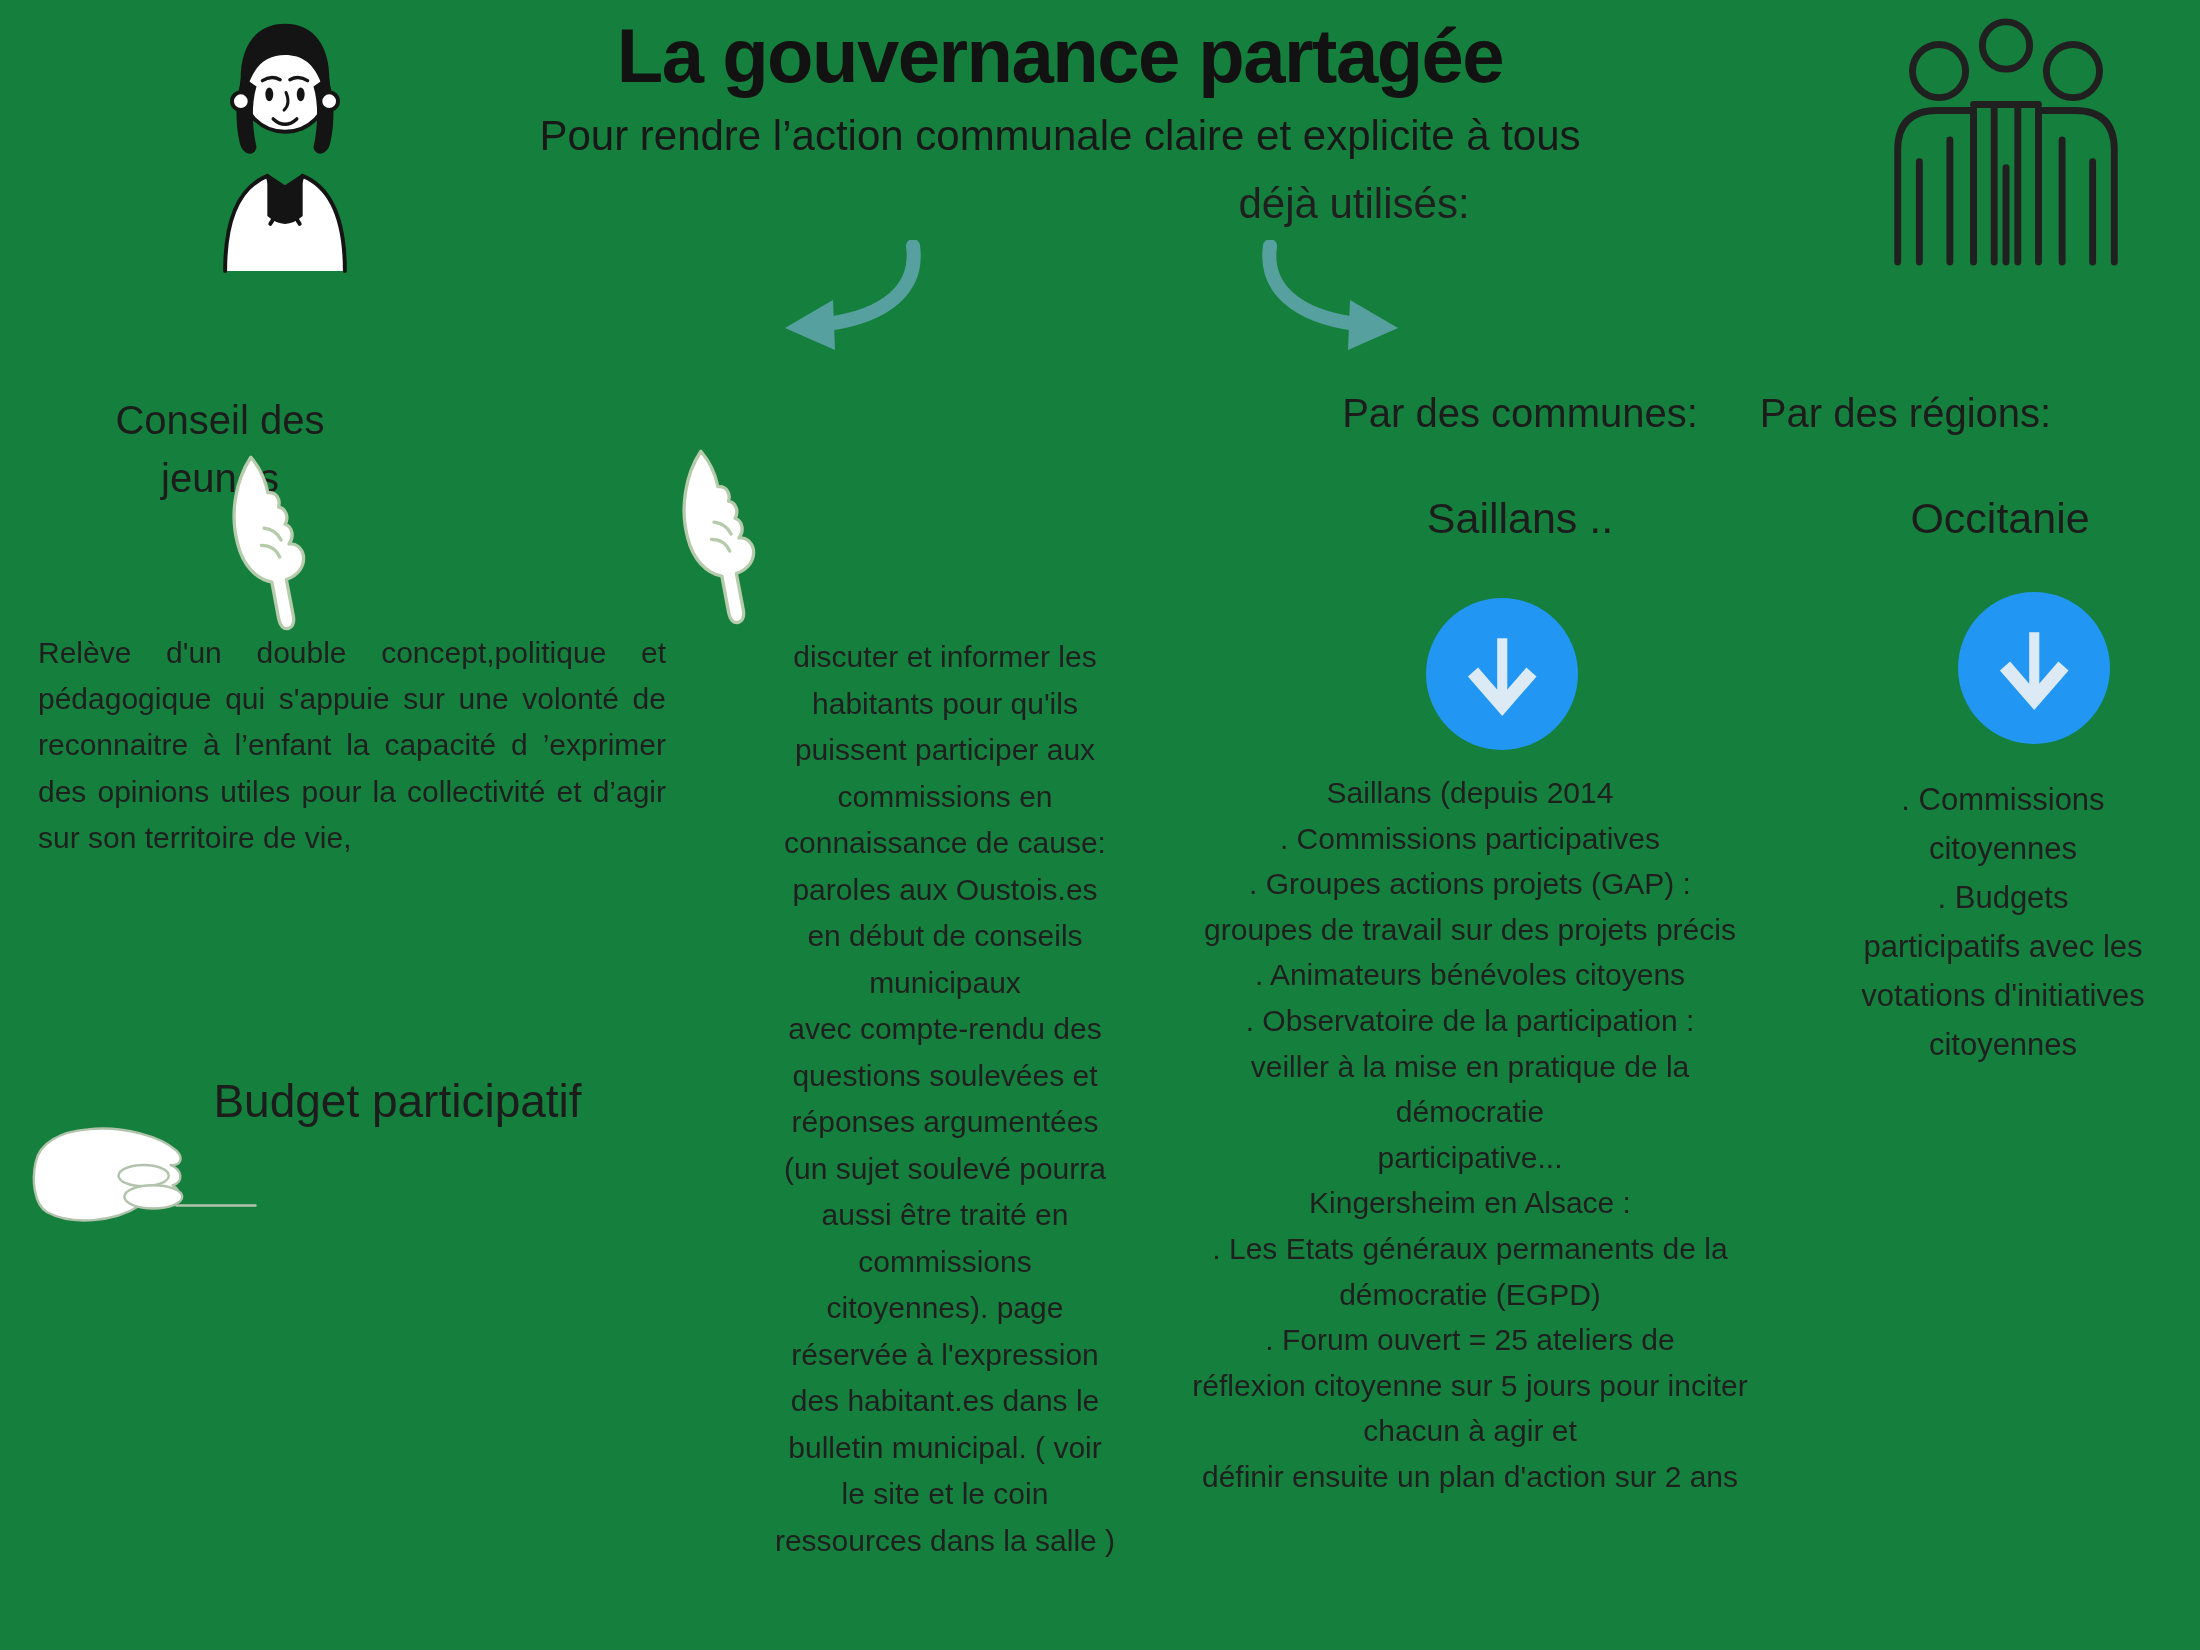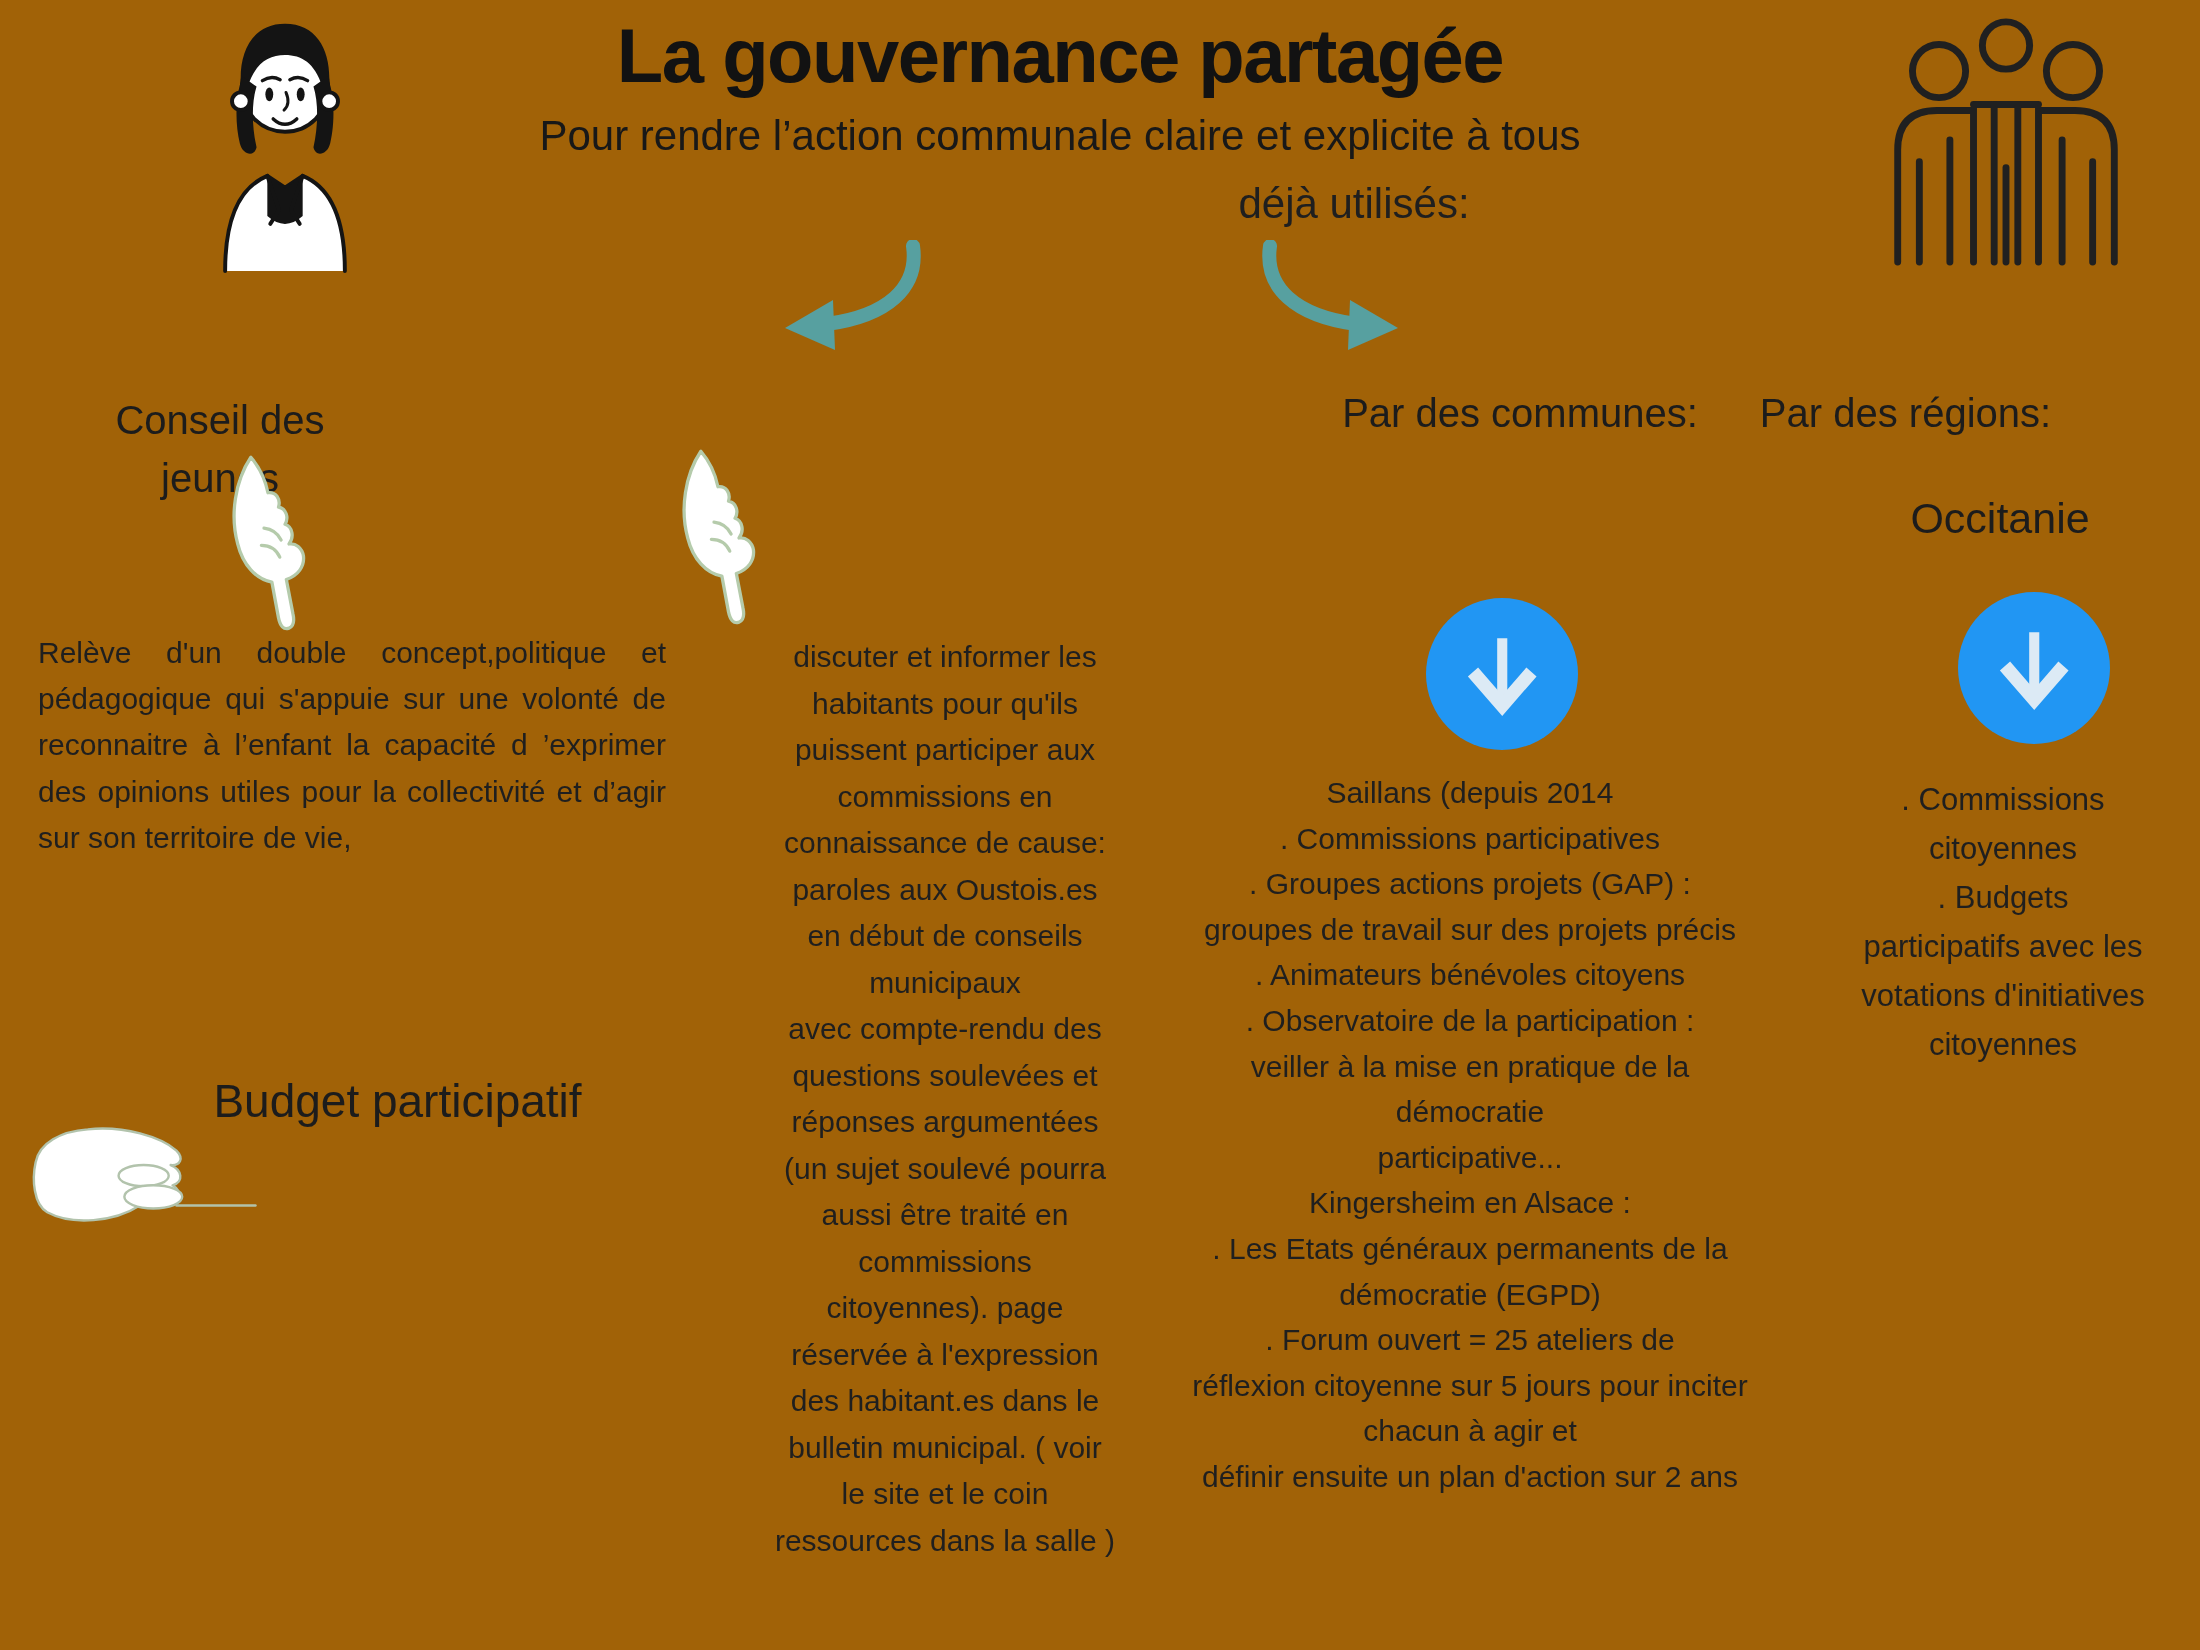--- a/index.html
+++ b/index.html
@@ -1,18 +1,18 @@
 <!DOCTYPE html>
 <html><head>
 <meta charset="utf-8">
 <style>
   html,body{margin:0;padding:0;background:#e8e8e8;}
   .canvas{
     position:relative;width:2200px;height:1650px;overflow:hidden;
-    background:#a16207;color:#1f1f1f;
+    background:#15803d;color:#1f1f1f;
     font-family:"Liberation Sans","DejaVu Sans",sans-serif;
   }
   .abs{position:absolute;}
   .center{text-align:center;}
   .pre{white-space:pre-line;}
 
   .title{
     left:430px;top:12px;width:1260px;
     font-size:76px;font-weight:bold;letter-spacing:-1.5px;color:#121212;
   }
@@ -128,20 +128,21 @@
       <path d="M40 58 q9 1 13 9 M38 71 q10 0 14 9" fill="none"></path>
     </svg>
   </div>
   <div class="abs icon-box hand2-box">
     <svg viewBox="0 0 80 140" fill="#ffffff" stroke="#b5cbab" stroke-width="2.5" stroke-linecap="round" stroke-linejoin="round">
       <path d="M30 4 C18 22 14 48 20 70 C24 86 34 97 46 99 L51 126 Q53 136 59 134 Q64 132 62 123 L57 97 C66 94 71 87 70 79 C69 73 64 69 59 70 C63 65 62 57 56 55 C59 50 57 43 51 42 C53 36 49 30 43 31 C41 21 36 11 30 4 Z"></path>
       <path d="M40 58 q9 1 13 9 M38 71 q10 0 14 9" fill="none"></path>
     </svg>
   </div>
 
+  <div class="abs center sub-place saillans-sub">Saillans ..</div>
   <div class="abs center sub-place occitanie-sub">Occitanie</div>
 
   <div class="abs blue-circle bc1">
     <svg viewBox="0 0 100 100" fill="none" stroke="#dceaf5">
       <path d="M50 18 V76" stroke-width="9"></path>
       <path d="M24 48 L50 78 L76 48" stroke-width="12"></path>
     </svg>
   </div>
   <div class="abs blue-circle bc2">
     <svg viewBox="0 0 100 100" fill="none" stroke="#dceaf5">

